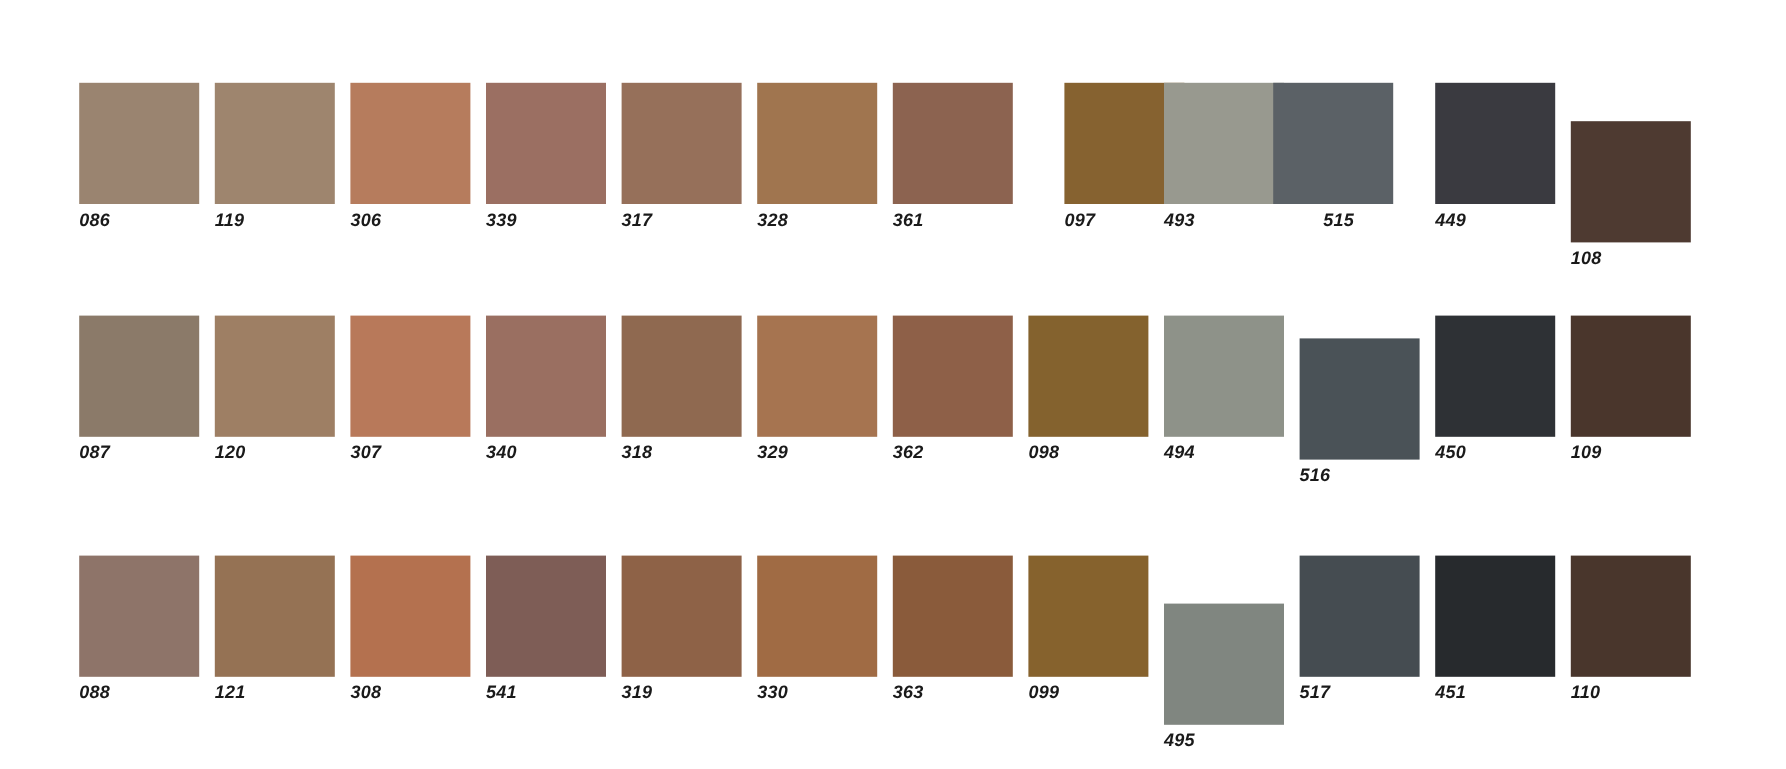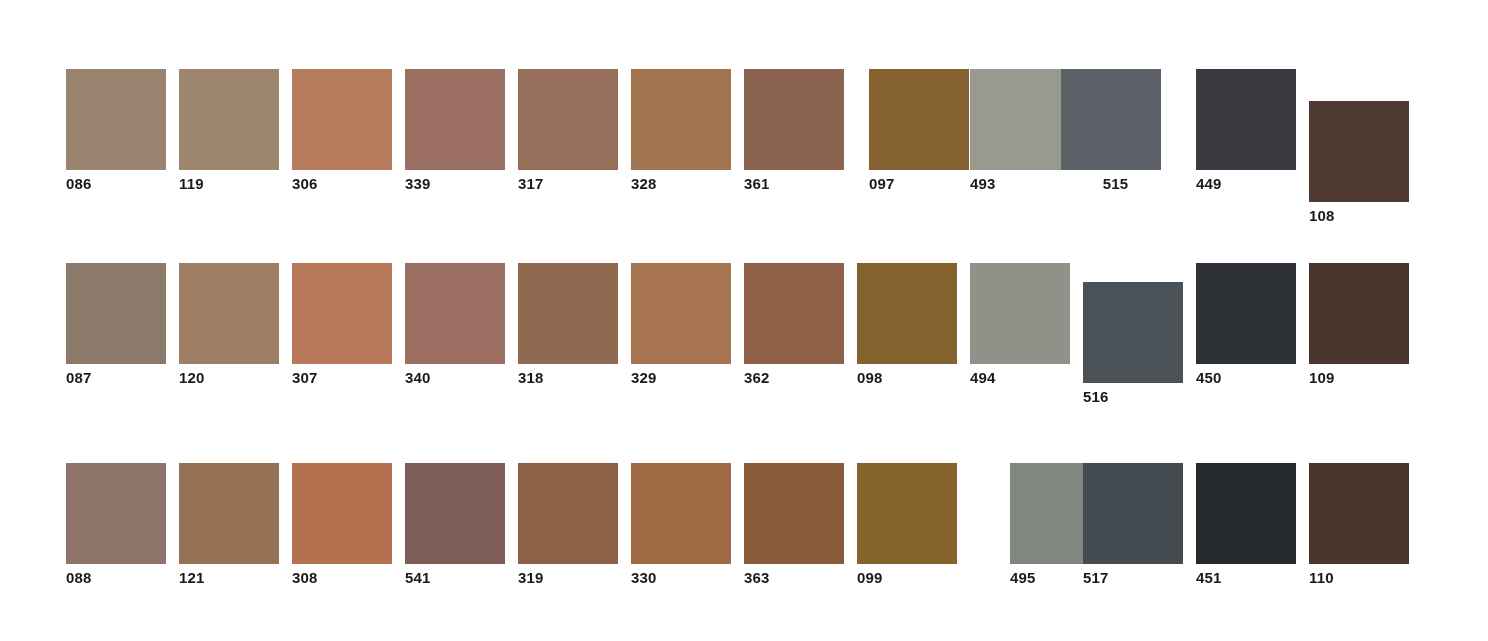--- a/index.html
+++ b/index.html
@@ -28,20 +28,21 @@
   }
   .swatch-row[data-row="0"] { top: 69px; }
   .swatch-row[data-row="1"] { top: 263px; }
   .swatch-row[data-row="2"] { top: 463px; }
 
   .swatch-cell {
     position: absolute;
     top: 0;
     width: 109px;
     height: 122px;
+    font-style: italic;
   }
   .swatch-color {
     width: 100px;
     height: 101px;
     display: block;
   }
   .swatch-label {
     display: block;
     margin-top: 5px;
     font-family: "Liberation Sans", sans-serif;
@@ -79,21 +80,21 @@
         <span class="swatch-label">317</span>
       </div>
       <div class="swatch-cell" style="left: 565px;">
         <span class="swatch-color" style="background-color: rgb(160, 117, 79);"></span>
         <span class="swatch-label">328</span>
       </div>
       <div class="swatch-cell" style="left: 678px;">
         <span class="swatch-color" style="background-color: rgb(140, 99, 80);"></span>
         <span class="swatch-label">361</span>
       </div>
-      <div class="swatch-cell" style="left: 803px;">
+      <div class="swatch-cell" style="left: 821px;">
         <span class="swatch-color" style="background-color: rgb(134, 98, 48);"></span>
         <span class="swatch-label">097</span>
       </div>
       <div class="swatch-cell" style="left: 904px;">
         <span class="swatch-color" style="background-color: rgb(152, 153, 143);"></span>
         <span class="swatch-label">493</span>
       </div>
       <div class="swatch-cell" style="left: 995px; text-align: center;">
         <span class="swatch-color" style="background-color: rgb(91, 97, 102);"></span>
         <span class="swatch-label">515</span>
@@ -183,21 +184,21 @@
         <span class="swatch-label">330</span>
       </div>
       <div class="swatch-cell" style="left: 678px;">
         <span class="swatch-color" style="background-color: rgb(138, 91, 59);"></span>
         <span class="swatch-label">363</span>
       </div>
       <div class="swatch-cell" style="left: 791px;">
         <span class="swatch-color" style="background-color: rgb(134, 98, 45);"></span>
         <span class="swatch-label">099</span>
       </div>
-      <div class="swatch-cell" style="left: 944px;">
+      <div class="swatch-cell" style="left: 904px; margin-top: 40px;">
         <span class="swatch-color" style="background-color: rgb(128, 134, 128);"></span>
         <span class="swatch-label">495</span>
       </div>
       <div class="swatch-cell" style="left: 1017px;">
         <span class="swatch-color" style="background-color: rgb(69, 76, 81);"></span>
         <span class="swatch-label">517</span>
       </div>
       <div class="swatch-cell" style="left: 1130px;">
         <span class="swatch-color" style="background-color: rgb(39, 42, 45);"></span>
         <span class="swatch-label">451</span>

